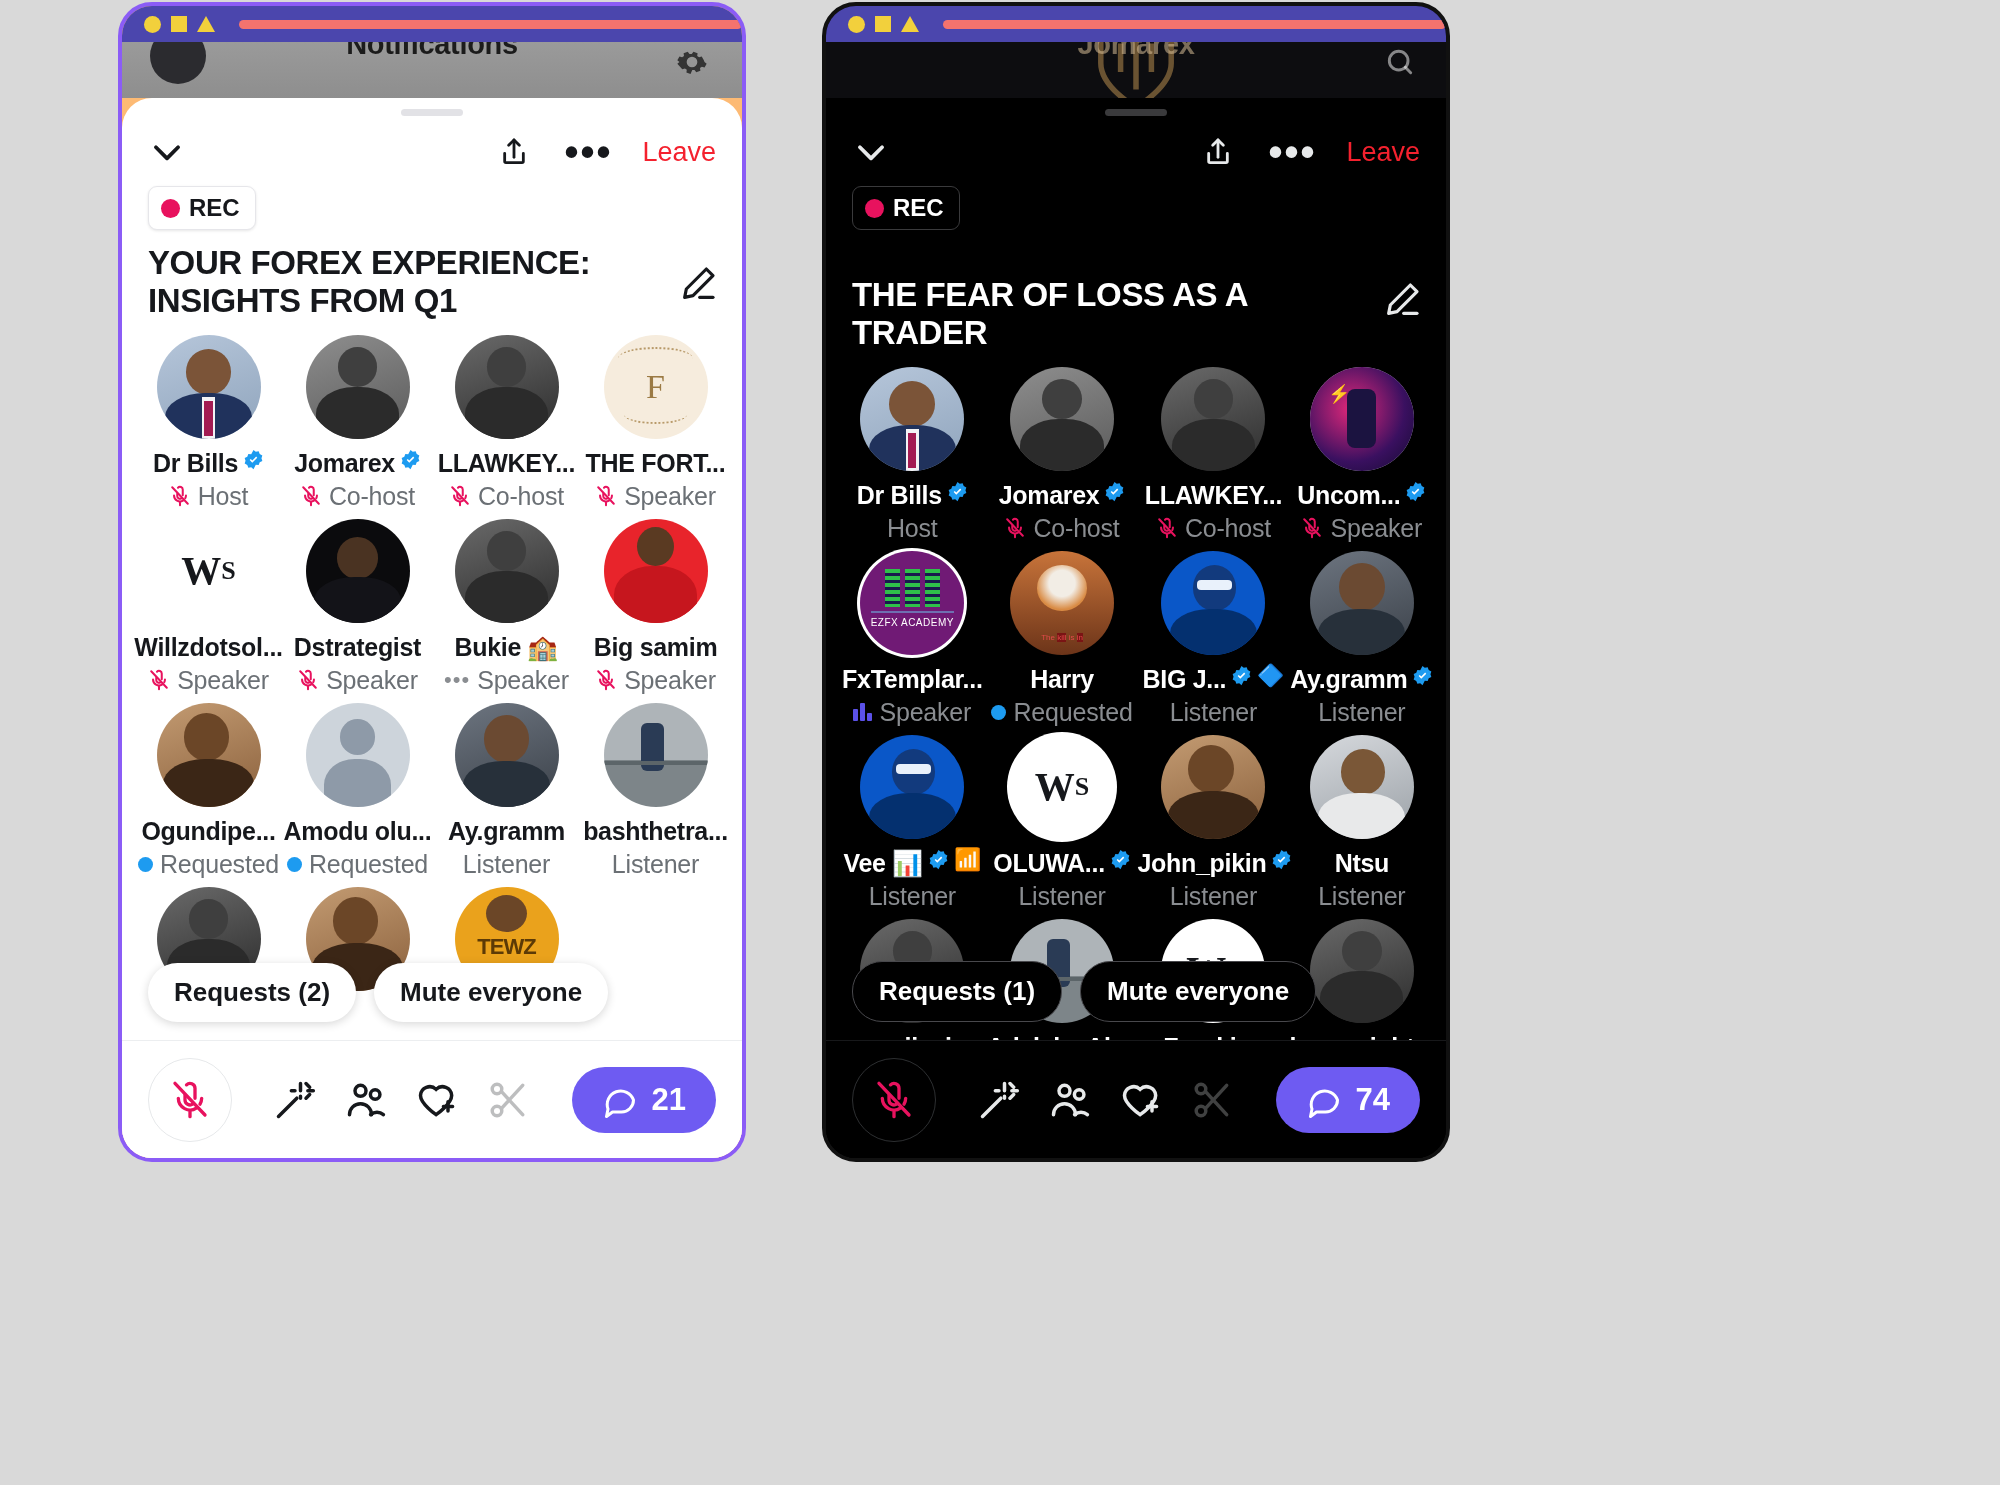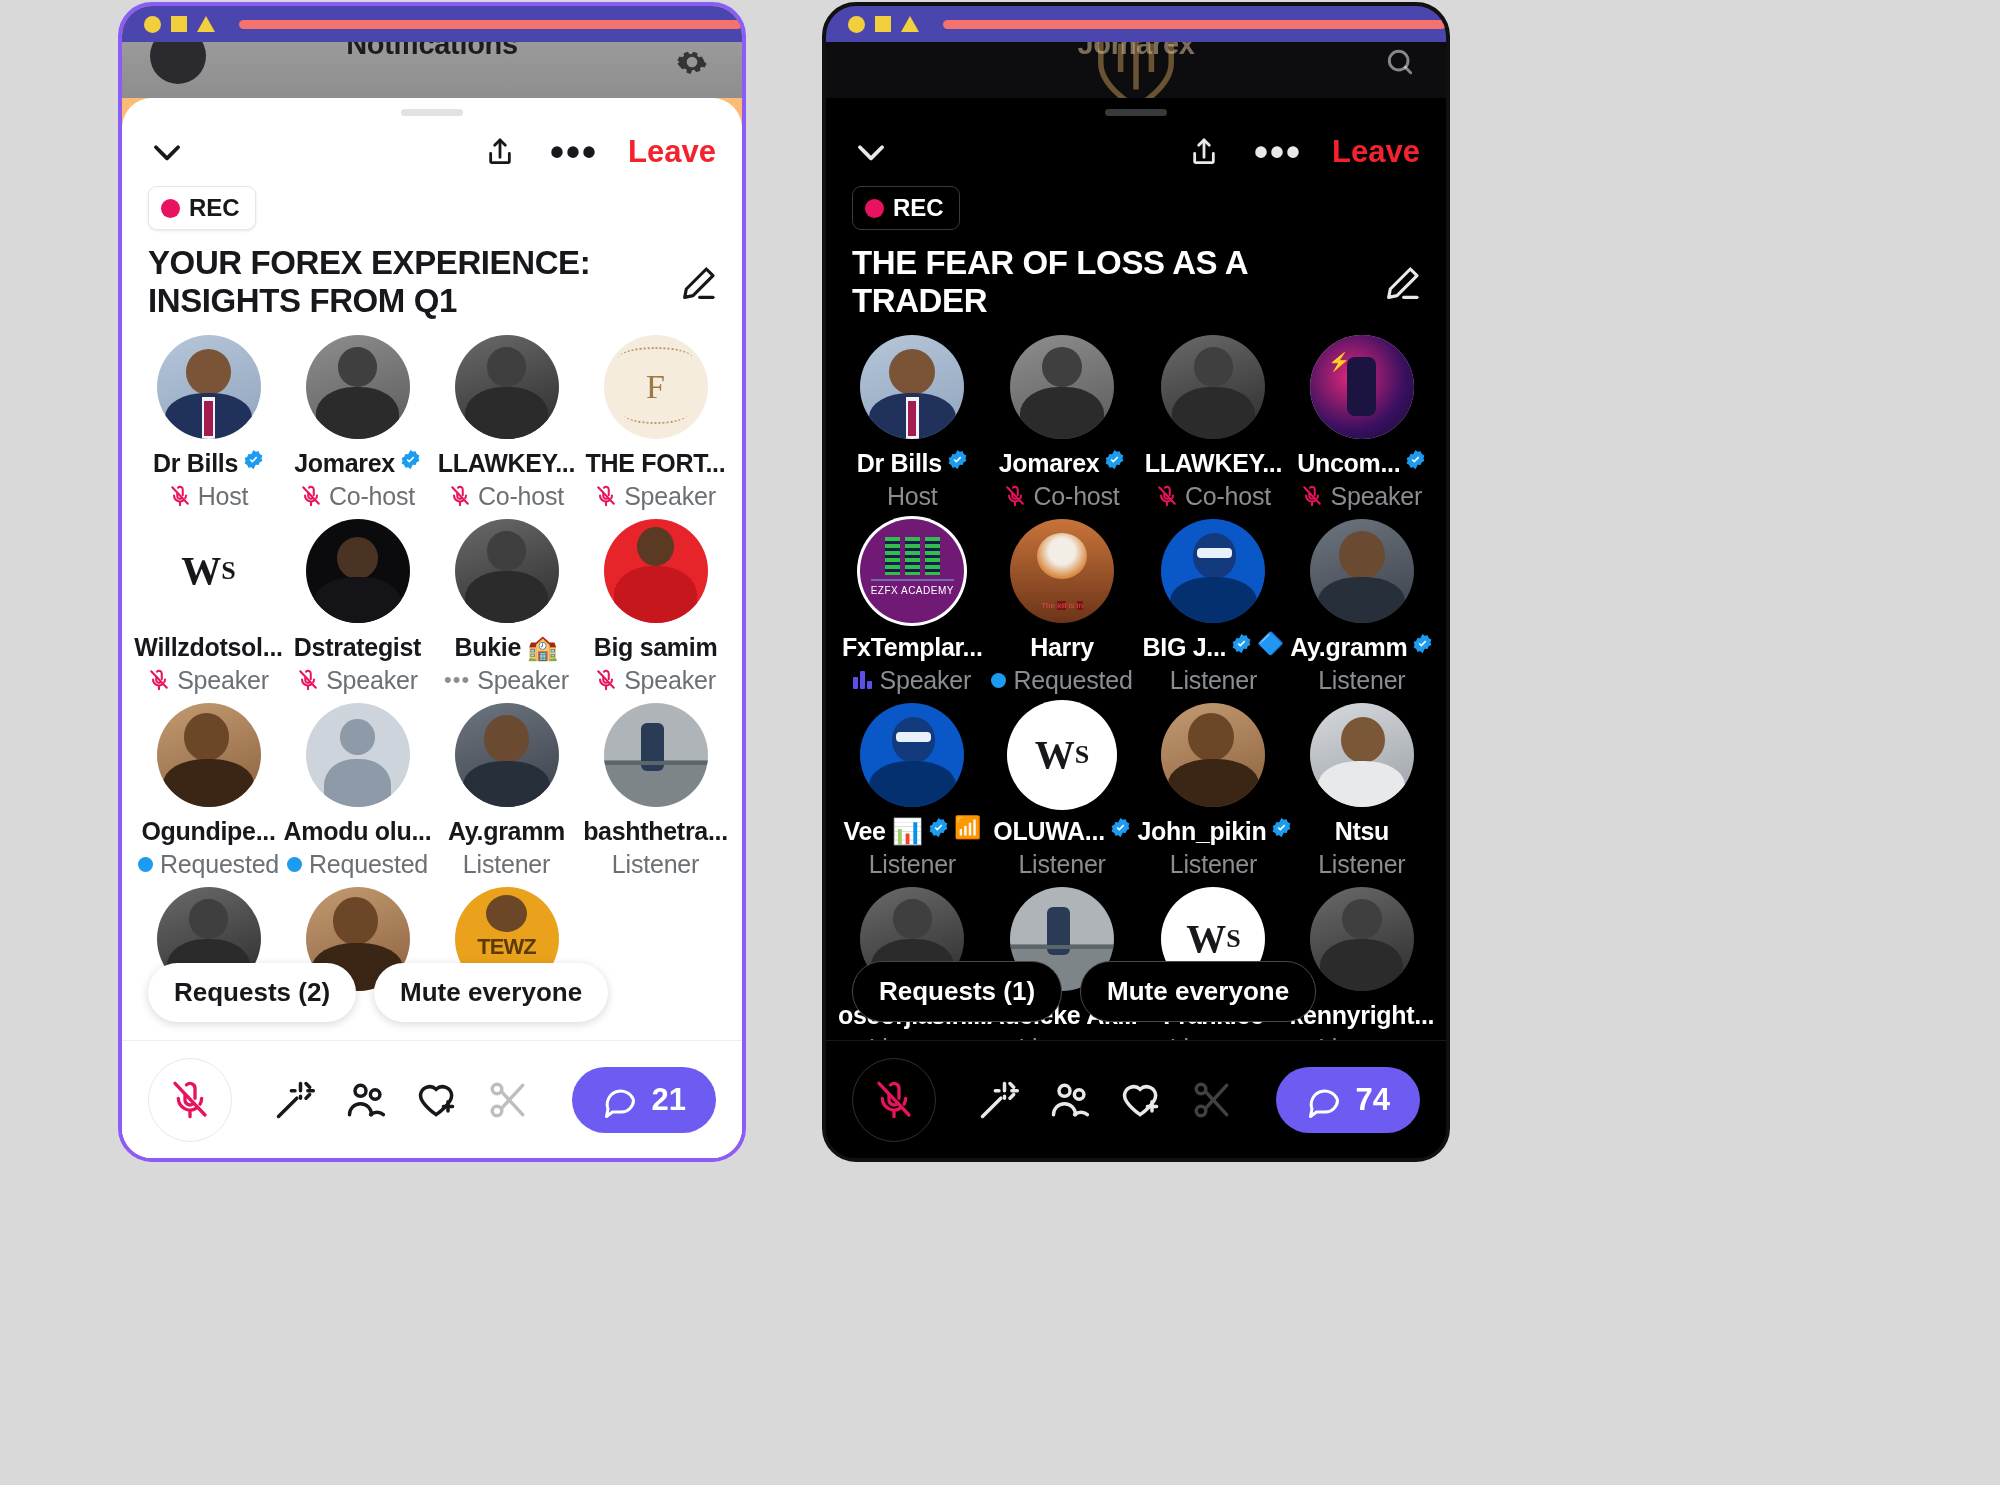--- a/index.html
+++ b/index.html
@@ -88,42 +88,42 @@
   .ico { display: inline-flex; align-items: center; justify-content: center; }
   .chev { width: 38px; height: 26px; }
   .left .chev  { color: #16181c; }
   .right .chev { color: #e7e9ea; }
   .share { width: 32px; height: 36px; margin-right: 34px; }
   .left .share  { color: #16181c; }
   .right .share { color: #e7e9ea; }
   .dots { font-size: 40px; line-height: 18px; letter-spacing: 2px; margin-right: 30px; font-weight: 700; }
   .left .dots  { color: #16181c; }
   .right .dots { color: #e7e9ea; }
-  .leave { font-size: 31px; font-weight: 700; color: #f4212e; }
+  .leave { font-size: 27px; font-weight: 400; color: #f4212e; }
 
   
   .rec-wrap { padding: 16px 26px 0; flex: none; }
   .rec {
     display: inline-flex; align-items: center; gap: 9px;
     padding: 7px 15px 7px 12px; border-radius: 9px;
     font-size: 24px; font-weight: 700;
   }
   .left .rec  { background: #fff; border: 1px solid #e6e6ea; color:#16181c;
                 box-shadow: 0 1px 3px rgba(0,0,0,.10); }
   .right .rec { background: #000; border: 1px solid #3a3a3c; color:#fff; }
   .rec-dot { width: 19px; height: 19px; border-radius: 50%; background: #e8125e; }
 
   
   .title-row { display: flex; align-items: center; padding: 14px 24px 0 26px; flex: none; gap: 10px; }
   .room-title {
     flex: 1; font-size: 33px; font-weight: 800; line-height: 1.16;
     letter-spacing: -.4px;
   }
   .left .room-title  { color: #16181c; }
-  .right .room-title { color: #ffffff; }
+  .right .room-title { color: #ffffff; margin-top: 32px; }
   .pencil { width: 40px; height: 40px; margin-top: 4px; }
   .left .pencil  { color: #16181c; }
   .right .pencil { color: #e7e9ea; }
 
   
   .grid-scroll { flex: 1; overflow: hidden; position: relative; padding: 0 12px; }
   .grid {
     display: grid; grid-template-columns: repeat(4, 1fr);
     row-gap: 8px; padding-top: 14px;
   }

